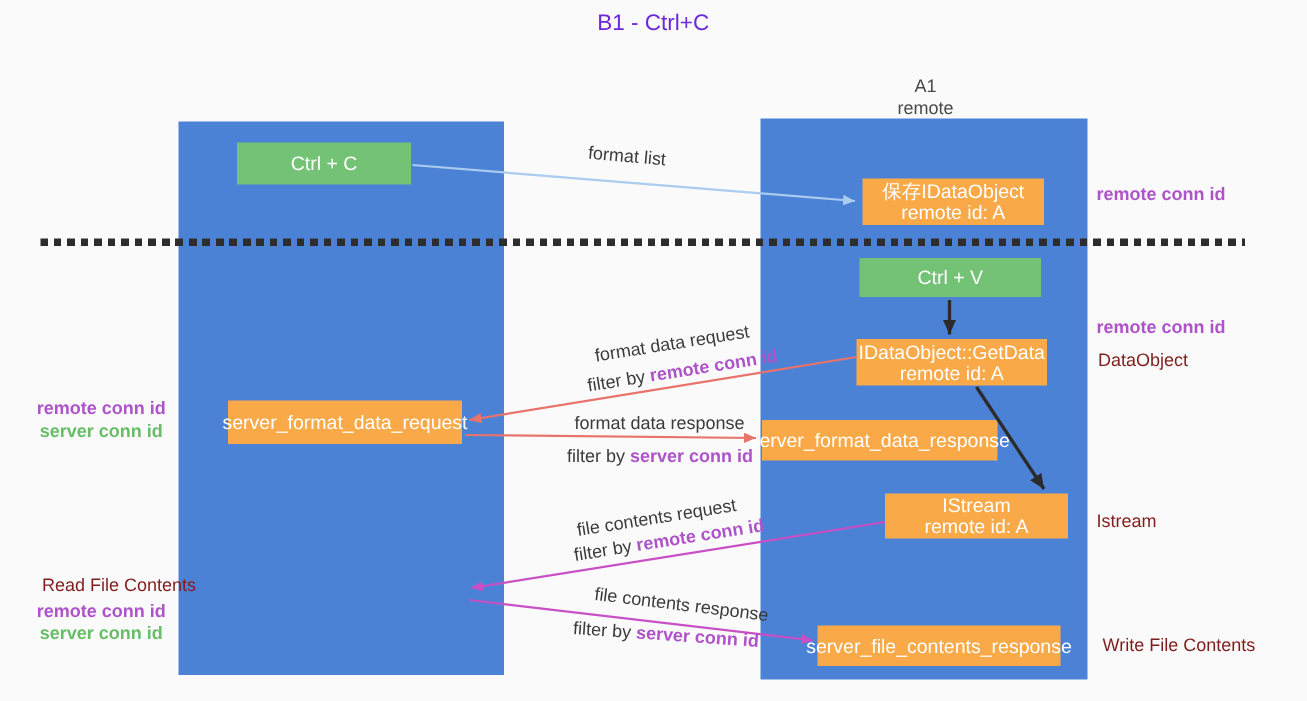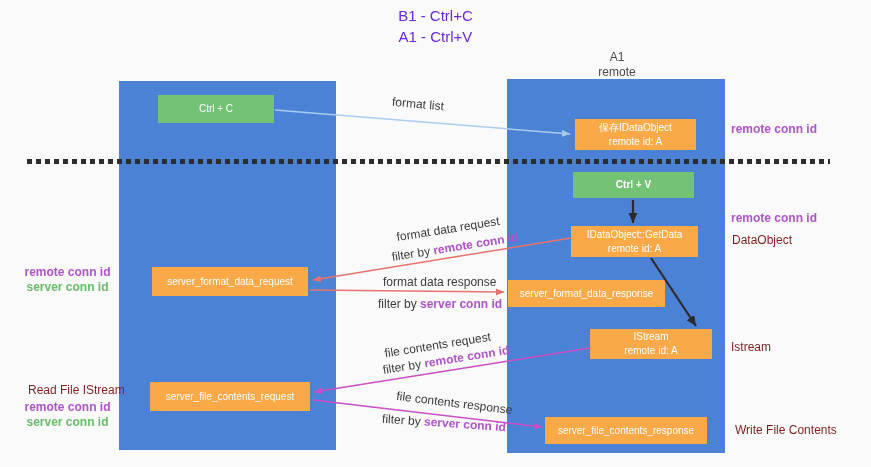--- a/index.html
+++ b/index.html
@@ -12,21 +12,21 @@
   .lane { position:absolute; background:#4C82D6; }
   .lane-left  { left:119px; top:81px; width:217px; height:369px; }
   .lane-right { left:507px; top:79px; width:218px; height:374px; }
 
   .lane-header { position:absolute; text-align:center; font-size:12px; color:#4a4a4a; line-height:15px; }
 
   .divider { position:absolute; left:27px; top:159px; width:803px; height:5px;
              background:repeating-linear-gradient(90deg,#2d2d2d 0 5px,transparent 5px 9px); }
 
   .node { position:absolute; display:flex; flex-direction:column; justify-content:center;
-          align-items:center; color:#fff; font-size:10px; line-height:14px; text-align:center;
+          align-items:center; color:#fff; font-size:13px; line-height:14px; text-align:center;
           white-space:nowrap; }
   .node-green  { background:#74C276; }
   .node-orange { background:#F9A947; }
 
   .flow-label { position:absolute; font-size:12px; color:#3b3b3b; white-space:nowrap;
                 transform-origin:center; }
   .filter-key { font-weight:bold; color:#AE53C9; }
 
   .margin-label { position:absolute; font-size:12px; white-space:nowrap; color:#7f1d1d; }
   .ml-purple { color:#AE53C9; font-weight:bold; }
@@ -35,21 +35,20 @@
 
   svg.arrows { position:absolute; left:0; top:0; pointer-events:none; }
 </style>
 </head>
 <body>
 
 <div class="canvas">
 
   <div class="title">
     <div>B1 - Ctrl+C</div>
-    <div>A1 - Ctrl+V</div>
   </div>
 
   <div class="lane-header" style="left:547px; top:50px; width:140px;">
     <div>A1</div>
     <div>remote</div>
   </div>
 
   <div class="lane lane-left"></div>
   <div class="lane lane-right"></div>
 
@@ -57,21 +56,21 @@
 
   <div class="node node-green" style="left:158px; top:95px; width:116px; height:28px;">
     <span>Ctrl + C</span>
   </div>
 
   <div class="node node-orange" style="left:575px; top:119px; width:121px; height:31px;text-align:right;">
     <span>保存IDataObject</span>
     <span>remote id: A</span>
   </div>
 
-  <div class="node node-green" style="left:573px; top:172px; width:121px; height:26px;font-weight:bold;">
+  <div class="node node-green" style="left:573px; top:172px; width:121px; height:26px;">
     <span>Ctrl + V</span>
   </div>
 
   <div class="node node-orange" style="left:571px; top:226px; width:127px; height:31px;text-align:center;">
     <span>IDataObject::GetData</span>
     <span>remote id: A</span>
   </div>
 
   <div class="node node-orange" style="left:152px; top:267px; width:156px; height:29px;">
     <span>server_format_data_request</span>
@@ -79,23 +78,20 @@
 
   <div class="node node-orange" style="left:508px; top:280px; width:157px; height:27px;">
     <span>server_format_data_response</span>
   </div>
 
   <div class="node node-orange" style="left:590px; top:329px; width:122px; height:30px;">
     <span>IStream</span>
     <span>remote id: A</span>
   </div>
 
-  <div class="node node-orange" style="left:150px; top:382px; width:160px; height:29px;">
-    <span>server_file_contents_request</span>
-  </div>
 
   <div class="node node-orange" style="left:545px; top:417px; width:162px; height:27px;">
     <span>server_file_contents_response</span>
   </div>
 
   <svg class="arrows" width="871" height="467" viewBox="0 0 871 467">
     <defs>
       <marker id="ah-blue" markerUnits="userSpaceOnUse" markerWidth="9" markerHeight="8" refX="8" refY="3.5" orient="auto">
         <path d="M0,0 L8,3.5 L0,7 Z" fill="#A9CCEF"></path>
       </marker>
@@ -136,19 +132,19 @@
   <div class="margin-label ml-purple" style="left:731px; top:211px;">remote conn id</div>
   <div class="margin-label" style="left:732px; top:233px;">DataObject</div>
   <div class="margin-label" style="left:731px; top:340px;">Istream</div>
   <div class="margin-label" style="left:735px; top:423px;">Write File Contents</div>
 
   <div class="ml-stack" style="left:20px; top:265px; width:95px;">
     <div class="ml-purple">remote conn id</div>
     <div class="ml-green">server conn id</div>
   </div>
 
-  <div class="margin-label" style="left:28px; top:383px;">Read File IStream</div>
+  <div class="margin-label" style="left:28px; top:383px;">Read File Contents</div>
   <div class="ml-stack" style="left:20px; top:400px; width:95px;">
     <div class="ml-purple">remote conn id</div>
     <div class="ml-green">server conn id</div>
   </div>
 
 </div>
 
 </body></html>

